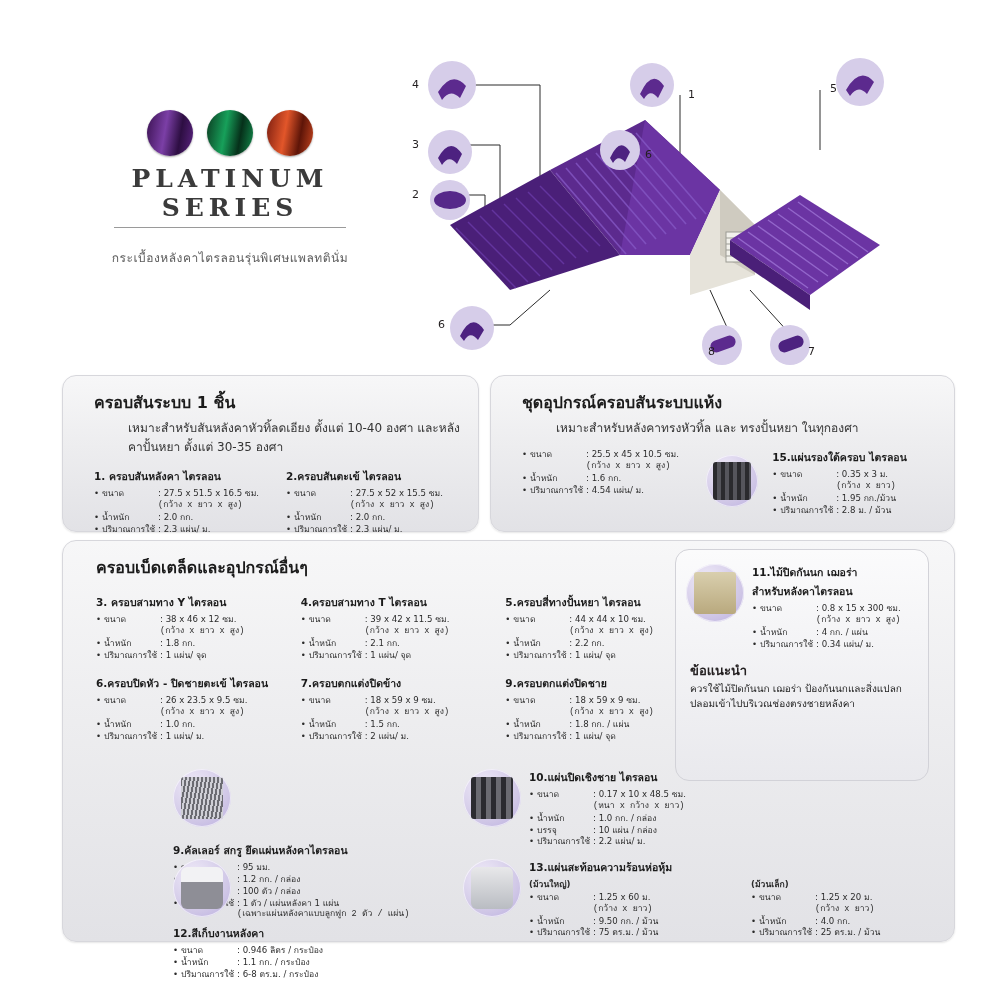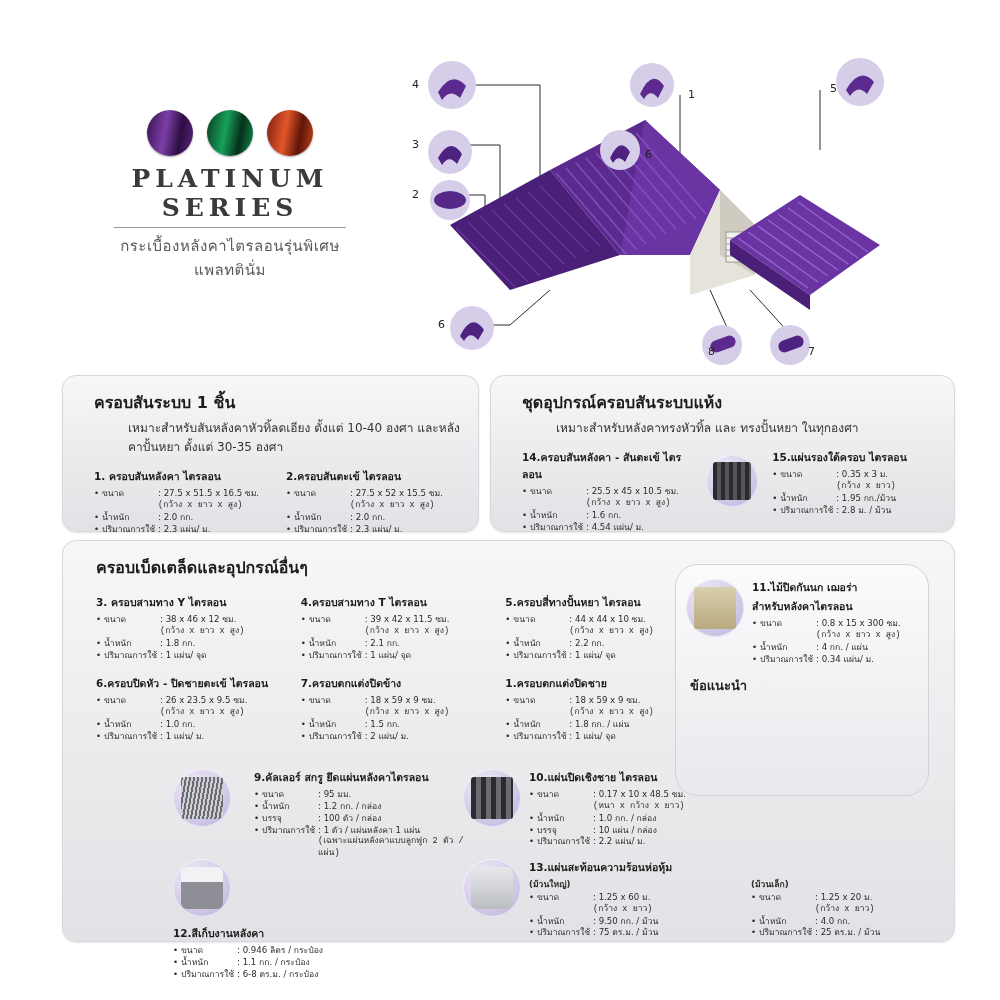--- a/index.html
+++ b/index.html
@@ -19,21 +19,21 @@
   .sw{width:46px;height:46px;border-radius:50%;position:relative;overflow:hidden;
       box-shadow:0 1px 2px rgba(0,0,0,.35);}
   .sw.purple{background:linear-gradient(100deg,#3a1151 0%,#7b3fa6 40%,#2d0e42 70%,#5a2380 100%);}
   .sw.green{background:linear-gradient(100deg,#0b3a20 0%,#17a05a 40%,#06301a 70%,#128a4c 100%);}
   .sw.orange{background:linear-gradient(100deg,#7a1d10 0%,#e2562a 40%,#5e1508 70%,#c4441f 100%);}
   .brand-title{
     font-family:"DejaVu Serif","Liberation Serif",serif;
     font-size:25px;letter-spacing:5px;font-weight:600;color:#3b3b3b;
     margin:4px 0 0 0;
   }
-  .brand-sub{font-size:15px;color:#5b5b5b;letter-spacing:.5px;margin-top:6px;}
+  .brand-sub{font-size:12px;color:#5b5b5b;letter-spacing:.5px;margin-top:20px;}
   .brand-rule{height:1px;background:#9a9a9a;margin:5px 14px 0 14px;}
   .brand-pill{
     margin:14px auto 0 auto;width:250px;height:34px;border-radius:17px;
     background:linear-gradient(180deg,#f5f5f7 0%,#dcdce1 100%);
     border:1px solid #c9c9d0;
     display:flex;align-items:center;justify-content:center;
     font-size:15px;font-weight:bold;color:#2b2b2b;
   }
 
   
@@ -235,21 +235,20 @@
     </div>
   </div>
 
   <div class="panel" style="left:490px;top:375px;width:448px;height:155px;">
     <div style="padding:14px 16px 0 16px;">
       <div class="panel-title">ชุดอุปกรณ์ครอบสันระบบแห้ง</div>
       <div class="panel-sub">เหมาะสำหรับหลังคาทรงหัวทิ้ล และ ทรงปั้นหยา ในทุกองศา</div>
     </div>
     <div style="display:flex;padding:12px 16px 0 16px;gap:10px;">
       <div style="flex:1.05;">
-        <div class="item-title">14.ครอบสันหลังคา - สันตะเข้ ไตรลอน</div>
         <div class="spec">
           <div class="row">
               <span class="k"><span class="bul">•</span><span>ขนาด</span></span>
               <span class="v">: 25.5 x 45 x 10.5 ซม.</span>
             </div>
           <span class="sub">(กว้าง x ยาว x สูง)</span>
           <div class="row">
               <span class="k"><span class="bul">•</span><span>น้ำหนัก</span></span>
               <span class="v">: 1.6 กก.</span>
             </div>
@@ -378,41 +377,41 @@
               <span class="k"><span class="bul">•</span><span>น้ำหนัก</span></span>
               <span class="v">: 1.5 กก.</span>
             </div>
           <div class="row">
               <span class="k"><span class="bul">•</span><span>ปริมาณการใช้</span></span>
               <span class="v">: 2 แผ่น/ ม.</span>
             </div>
         </div>
       </div>
       <div style="flex:1;">
-        <div class="item-title">1.ครอบตกแต่งปิดชาย</div>
+        <div class="item-title">9.ครอบตกแต่งปิดชาย</div>
         <div class="spec">
           <div class="row">
               <span class="k"><span class="bul">•</span><span>ขนาด</span></span>
               <span class="v">: 18 x 59 x 9 ซม.</span>
             </div>
           <span class="sub">(กว้าง x ยาว x สูง)</span>
           <div class="row">
               <span class="k"><span class="bul">•</span><span>น้ำหนัก</span></span>
               <span class="v">: 1.8 กก. / แผ่น</span>
             </div>
           <div class="row">
               <span class="k"><span class="bul">•</span><span>ปริมาณการใช้</span></span>
               <span class="v">: 1 แผ่น/ จุด</span>
             </div>
         </div>
       </div>
     </div>
 
-    <div style="position:absolute;left:612px;top:23px;width:252px;height:230px;
-                background:linear-gradient(180deg,#fbfbfc,#e9e9ed);border:1px solid #d2d2d8;border-radius:23px;">
+    <div style="position:absolute;left:612px;top:8px;width:252px;height:230px;
+                background:linear-gradient(180deg,#fbfbfc,#e9e9ed);border:1px solid #d2d2d8;border-radius:14px;">
       <div class="thumb" style="width:58px;height:58px;left:10px;top:14px;">
         <div class="obj wood" style="border-radius:3px;"></div>
       </div>
       <div style="position:absolute;left:76px;top:14px;right:10px;">
         <div class="item-title">11.ไม้ปิดกันนก เฌอร่า</div>
         <div class="item-title" style="margin-top:-1px;">สำหรับหลังคาไตรลอน</div>
         <div class="spec" style="margin-top:3px;">
           <div class="row">
               <span class="k"><span class="bul">•</span><span>ขนาด</span></span>
               <span class="v">: 0.8 x 15 x 300 ซม.</span>
@@ -423,24 +422,25 @@
               <span class="v">: 4 กก. / แผ่น</span>
             </div>
           <div class="row">
               <span class="k"><span class="bul">•</span><span>ปริมาณการใช้</span></span>
               <span class="v">: 0.34 แผ่น/ ม.</span>
             </div>
         </div>
       </div>
       <div style="position:absolute;left:14px;top:110px;right:12px;">
         <div class="note-title">ข้อแนะนำ</div>
-      </div>
-    </div>
-
-    <div style="position:absolute;left:110px;top:228px;width:300px;display:flex;gap:23px;">
+        <div class="note-body">ควรใช้ไม้ปิดกันนก เฌอร่า ป้องกันนกและสิ่งแปลกปลอมเข้าไปบริเวณช่องตรงชายหลังคา</div>
+      </div>
+    </div>
+
+    <div style="position:absolute;left:110px;top:228px;width:300px;display:flex;gap:15px;flex-direction:column;">
       <div class="thumb" style="position:relative;width:58px;height:58px;flex:0 0 58px;">
         <div class="obj screws" style="border-radius:3px;"></div>
       </div>
       <div style="flex:1;">
         <div class="item-title">9.คัลเลอร์ สกรู ยึดแผ่นหลังคาไตรลอน</div>
         <div class="spec">
           <div class="row">
               <span class="k"><span class="bul">•</span><span>ขนาด</span></span>
               <span class="v">: 95 มม.</span>
             </div>

